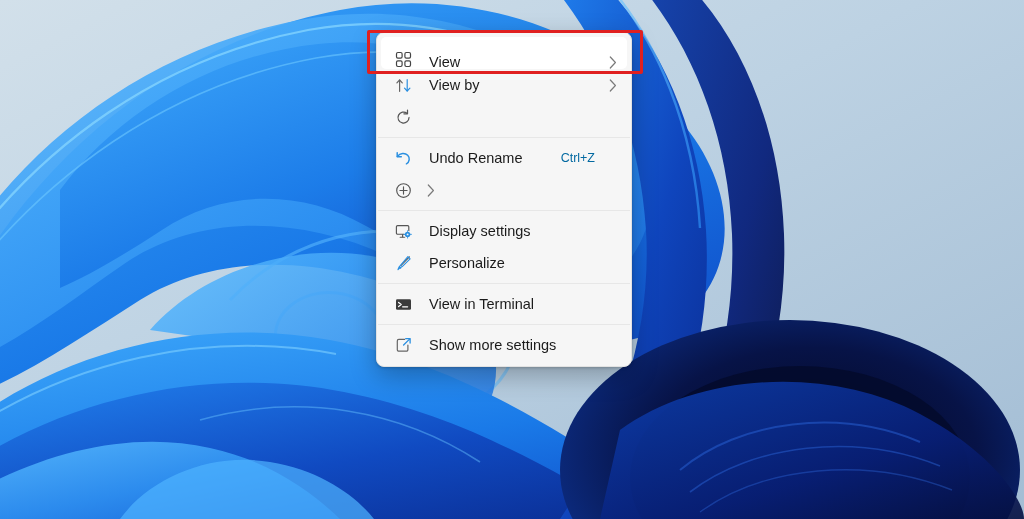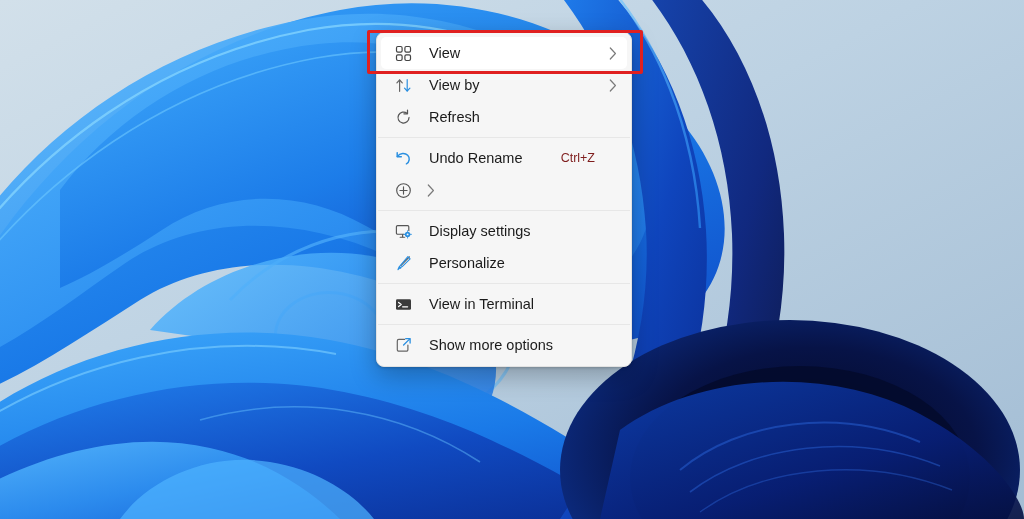--- a/index.html
+++ b/index.html
@@ -49,20 +49,21 @@
     align-items: center;
     height: 32px;
     margin: 0 4px;
     border-radius: 5px;
     padding: 0 10px 0 12px;
     box-sizing: border-box;
     cursor: default;
   }
   .menu-item.highlighted {
     background: #ffffff;
+    align-items: flex-end;
   }
 
   .mi-icon {
     width: 20px;
     height: 20px;
     flex: 0 0 20px;
     display: flex;
     align-items: center;
     justify-content: center;
   }
@@ -72,21 +73,21 @@
     flex: 1 1 auto;
     margin-left: 16px;
     font-size: 14.5px;
     color: #1b1b1b;
     line-height: 1;
     white-space: nowrap;
   }
 
   .mi-accel {
     font-size: 12.5px;
-    color: #7f1d1d;
+    color: #0369a1;
     margin-left: 20px;
     white-space: nowrap;
   }
 
   .mi-chevron {
     width: 14px;
     flex: 0 0 14px;
     display: flex;
     align-items: center;
     justify-content: flex-end;
@@ -249,21 +250,20 @@
       </span>
     </div>
 
     <div class="menu-item">
       <span class="mi-icon">
         <svg width="17" height="17" viewBox="0 0 17 17">
           <path d="M14 8.5 A5.5 5.5 0 1 1 12 4.3" fill="none" stroke="#555" stroke-width="1.25" stroke-linecap="round"></path>
           <path d="M12.5 1.2 L12.5 4.8 L8.9 4.8" fill="none" stroke="#555" stroke-width="1.25" stroke-linecap="round" stroke-linejoin="round"></path>
         </svg>
       </span>
-      <span class="mi-label">Refresh</span>
       <span class="mi-chevron"></span>
     </div>
 
     <div class="separator"></div>
 
     <div class="menu-item">
       <span class="mi-icon">
         <svg width="17" height="17" viewBox="0 0 17 17">
           <path d="M2.3 6.4 C5.2 3 10 2.6 12.7 5.3 C15.2 7.8 14.6 12 11.4 13.8" fill="none" stroke="#2a8fe0" stroke-width="1.45" stroke-linecap="round"></path>
           <path d="M2.2 2.6 L2.2 6.7 L6.3 6.7" fill="none" stroke="#2a8fe0" stroke-width="1.45" stroke-linecap="round" stroke-linejoin="round"></path>
@@ -340,21 +340,21 @@
     <div class="separator"></div>
 
     <div class="menu-item">
       <span class="mi-icon">
         <svg width="17" height="17" viewBox="0 0 17 17">
           <path d="M9.6 2.4 L3.8 2.4 A1.5 1.5 0 0 0 2.3 3.9 L2.3 12.7 A1.5 1.5 0 0 0 3.8 14.2 L11.4 14.2 A1.5 1.5 0 0 0 12.9 12.7 L12.9 8.2" fill="none" stroke="#666" stroke-width="1.2" stroke-linecap="round" stroke-linejoin="round"></path>
           <path d="M8.6 8.0 L14.8 1.9" fill="none" stroke="#2a8fe0" stroke-width="1.3" stroke-linecap="round"></path>
           <path d="M10.7 1.7 L15.1 1.7 L15.1 6.0" fill="none" stroke="#2a8fe0" stroke-width="1.3" stroke-linecap="round" stroke-linejoin="round"></path>
         </svg>
       </span>
-      <span class="mi-label">Show more options</span>
+      <span class="mi-label">Show more settings</span>
       <span class="mi-chevron"></span>
     </div>
 
   </div>
 
   <div id="annotation-box"></div>
 
 </div>
 
 </body></html>

